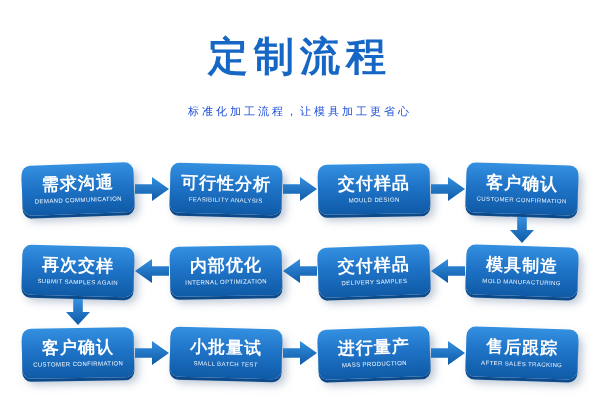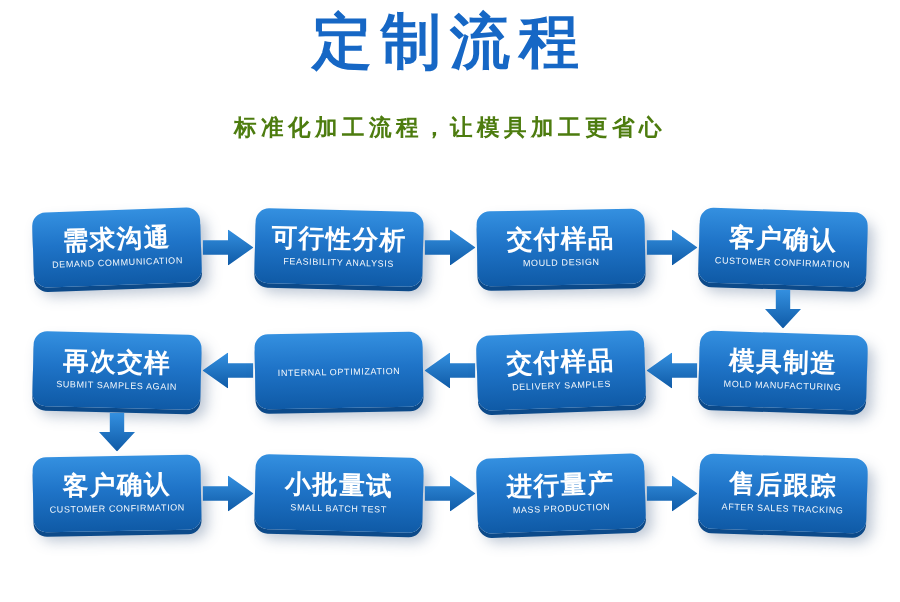--- a/index.html
+++ b/index.html
@@ -5,33 +5,33 @@
   * { margin: 0; padding: 0; box-sizing: border-box; }
   html, body {
     width: 600px; height: 401px;
     background: #ffffff;
     font-family: "Liberation Sans", "DejaVu Sans", sans-serif;
     overflow: hidden;
   }
   .page { width: 600px; height: 401px; position: relative; }
 
   
-  .hdr { text-align: center; padding-top: 4px; }
+  .hdr { text-align: center; padding-top: 32px; }
   .title {
     font-size: 40px;
     font-weight: 900;
     color: #1667c5;
     letter-spacing: 6px;
     line-height: 1.2;
   }
   .subtitle {
     margin-top: 24px;
-    font-size: 15px;
-    font-weight: 700;
-    color: #4d7c0f;
+    font-size: 11px;
+    font-weight: 400;
+    color: #1d4ed8;
     letter-spacing: 3px;
   }
 
   
   .flow {
     margin-top: 44px;
     display: grid;
     grid-template-columns: 112px 36px 112px 36px 112px 36px 112px;
     grid-template-rows: 52px 30px 52px 30px 52px;
     justify-content: center;
@@ -120,20 +120,21 @@
     </div>
 
     <div class="arrow down" style="grid-area:2/7"></div>
 
     <div class="box t2" style="grid-area:3/1">
       <div class="zh">再次交样</div>
       <div class="en">SUBMIT SAMPLES AGAIN</div>
     </div>
     <div class="arrow left" style="grid-area:3/2"></div>
     <div class="box t3" style="grid-area:3/3">
+      <div class="zh">内部优化</div>
       <div class="en">INTERNAL OPTIMIZATION</div>
     </div>
     <div class="arrow left" style="grid-area:3/4"></div>
     <div class="box t1" style="grid-area:3/5">
       <div class="zh">交付样品</div>
       <div class="en">DELIVERY SAMPLES</div>
     </div>
     <div class="arrow left" style="grid-area:3/6"></div>
     <div class="box t4" style="grid-area:3/7">
       <div class="zh">模具制造</div>

